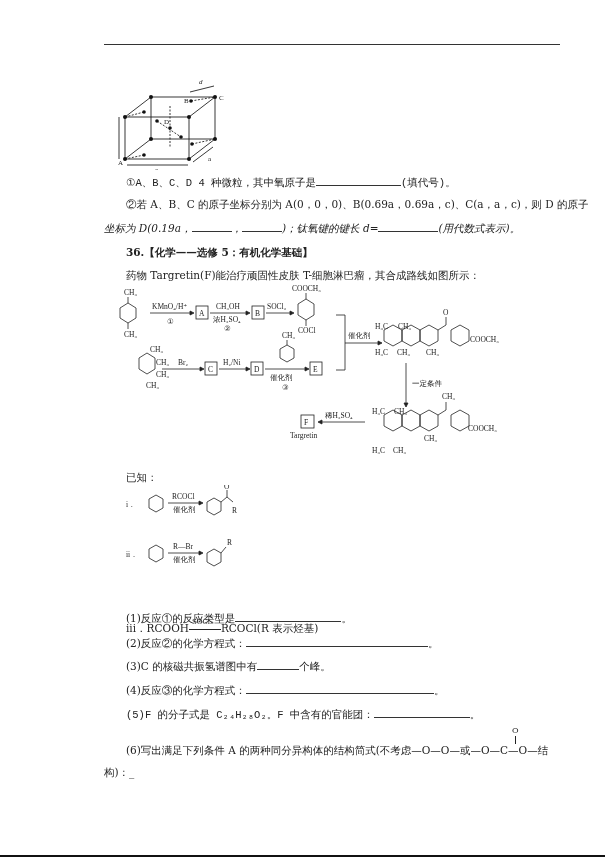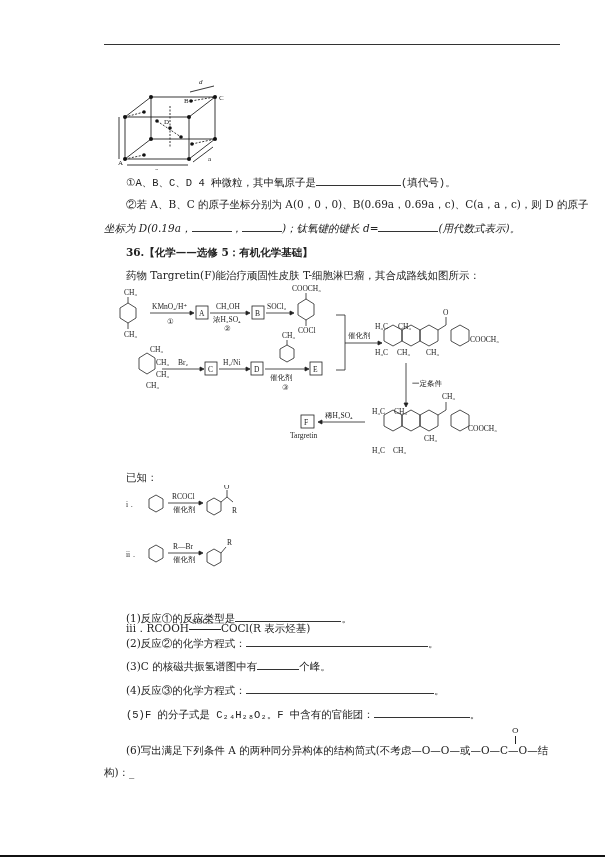--- a/index.html
+++ b/index.html
@@ -205,21 +205,21 @@
     <text x="47" y="27">催化剂</text>
     <text x="98" y="4">O</text>
     <text x="106" y="28">R</text>
     <text x="0" y="72">ii．</text>
     <text x="47" y="64">R—Br</text>
     <text x="47" y="77">催化剂</text>
     <text x="101" y="60">R</text>
   </g>
 </svg>
 <div class="line" style="left:126px;top:585px;margin-top:36px;">
-  <span>iii．</span><span>RCOOH</span><span style="display:inline-block;position:relative;width:32px;border-bottom:1px solid #222;height:8px;font-size:7px;text-align:center;vertical-align:2px;"><span style="position:absolute;left:3px;top:-6px;">SOCl₂</span></span><span>COCl(R 表示烃基)</span>
+  <span>iii．</span><span>RCOOH</span><span style="display:inline-block;position:relative;width:32px;border-bottom:1px solid #222;height:8px;font-size:7px;text-align:center;vertical-align:2px;"><span style="position:absolute;left:3px;top:-6px;">SOCl₂</span></span><span>RCOCl(R 表示烃基)</span>
 </div>
 
 <div class="line" style="left:126px;top:610px;">
   <span>(1)反应①的反应类型是</span><span class="blank" style="width:106px;"></span><span>。</span>
 </div>
 <div class="line" style="left:126px;top:635px;">
   <span>(2)反应②的化学方程式：</span><span class="blank" style="width:182px;"></span><span>。</span>
 </div>
 <div class="line" style="left:126px;top:658px;text-align:right;">
   <span>(3)C 的核磁共振氢谱图中有</span><span class="blank" style="width:42px;"></span><span>个峰。</span>

